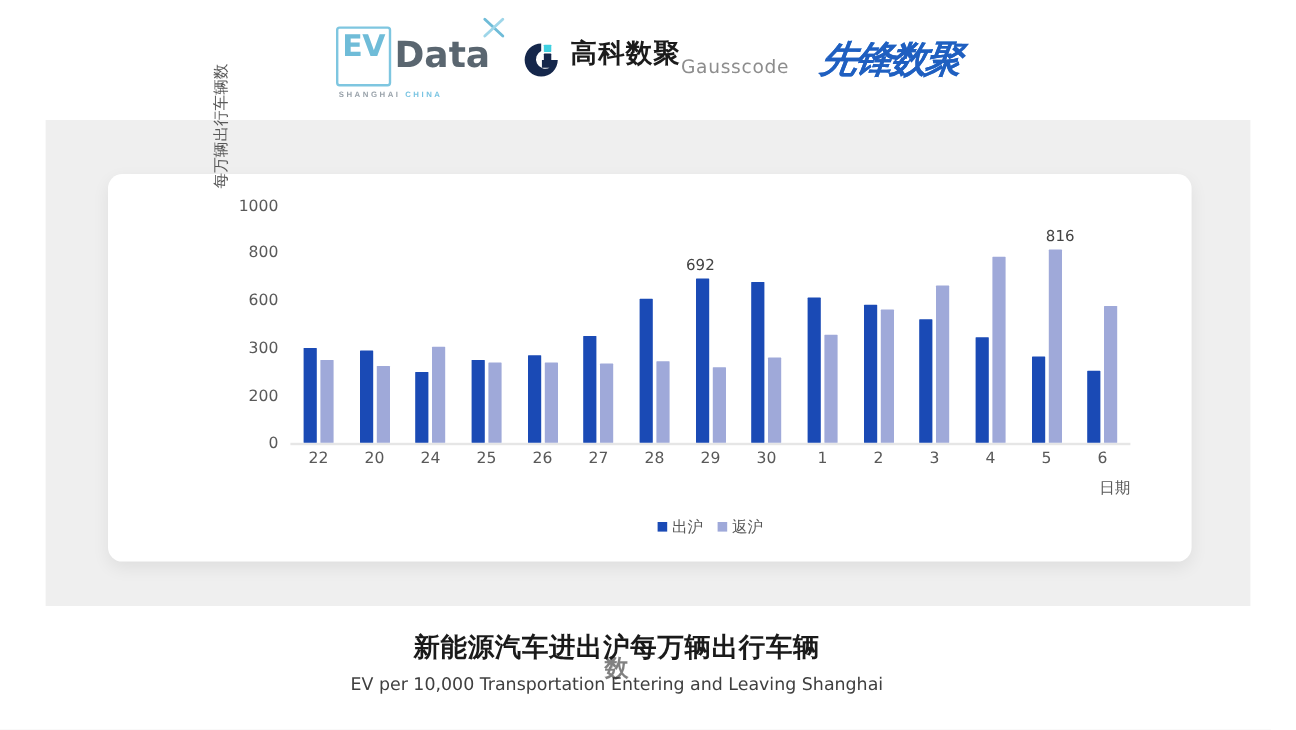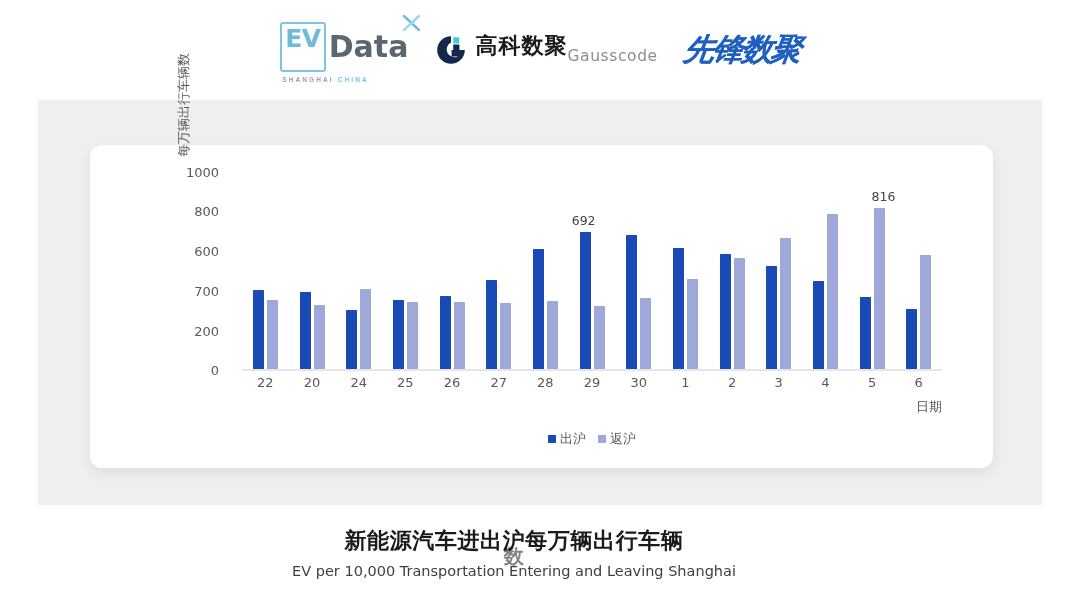--- a/index.html
+++ b/index.html
@@ -177,21 +177,21 @@
 
   .y-ticks {
     position: absolute;
     left: 108px;
     top: 26px;
     width: 38px;
     height: 200px;
   }
   .y-tick {
     position: absolute;
-    right: 17px;
+    right: 4px;
     font-size: 13px;
     color: #595959;
     transform: translateY(-50%);
     text-align: right;
     width: 38px;
     font-family: "DejaVu Sans", sans-serif;
   }
 
   .plot {
     position: absolute;
@@ -373,21 +373,21 @@
 
 <div class="chart-card">
   <div class="chart-area">
 
     <div class="y-axis-title">每万辆出行车辆数</div>
 
     <div class="y-ticks">
         <div class="y-tick" style="top: 0.8px;">1000</div>
         <div class="y-tick" style="top: 40.48px;">800</div>
         <div class="y-tick" style="top: 80.16px;">600</div>
-        <div class="y-tick" style="top: 119.84px;">700</div>
+        <div class="y-tick" style="top: 119.84px;">300</div>
         <div class="y-tick" style="top: 159.52px;">200</div>
         <div class="y-tick" style="top: 199.2px;">0</div>
       </div>
 
     <div class="plot">
       <div class="baseline"></div>
       <div class="groups">
           <div class="group">
             <div class="bar out" style="height: 79.7568px; background: rgb(26, 74, 181);"></div>
             <div class="bar back" style="height: 69.0432px; background: rgb(159, 169, 217);"></div>

